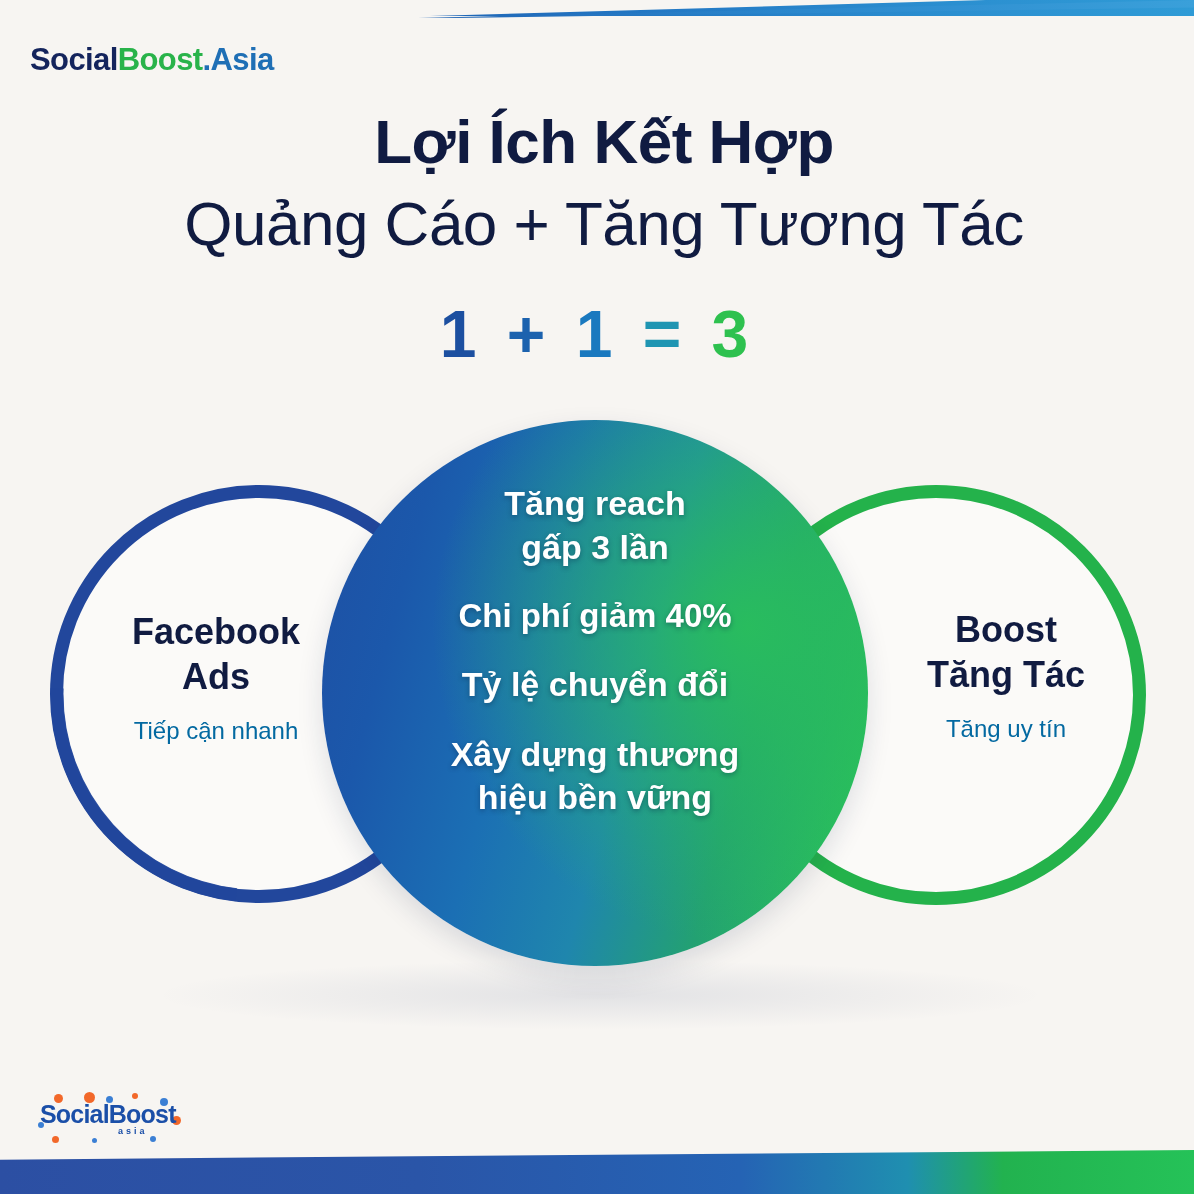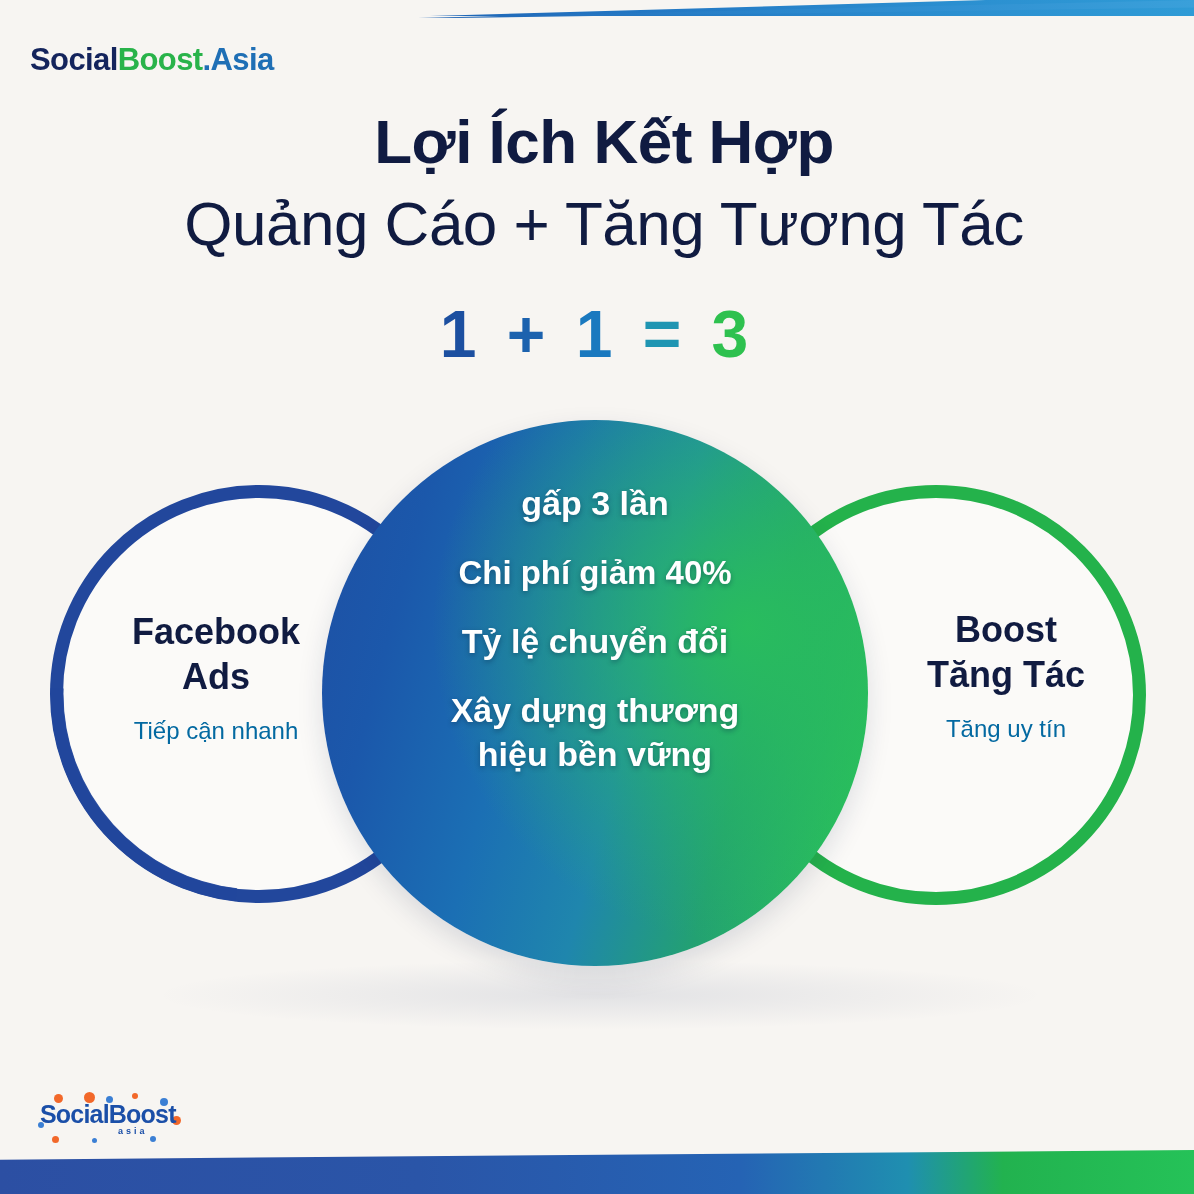--- a/index.html
+++ b/index.html
@@ -309,20 +309,21 @@
     <div class="side-text right-text">
       <div class="side-title">
         <div>Boost</div>
         <div>Tăng Tác</div>
       </div>
       <div class="side-sub">Tăng uy tín</div>
     </div>
 
     <div class="center-text">
       <div class="center-item">
+        <div>Tăng reach</div>
         <div>gấp 3 lần</div>
       </div>
       <div class="center-item wide">
         <div>Chi phí giảm 40%</div>
       </div>
       <div class="center-item">
         <div>Tỷ lệ chuyển đổi</div>
       </div>
       <div class="center-item">
         <div>Xây dựng thương</div>

